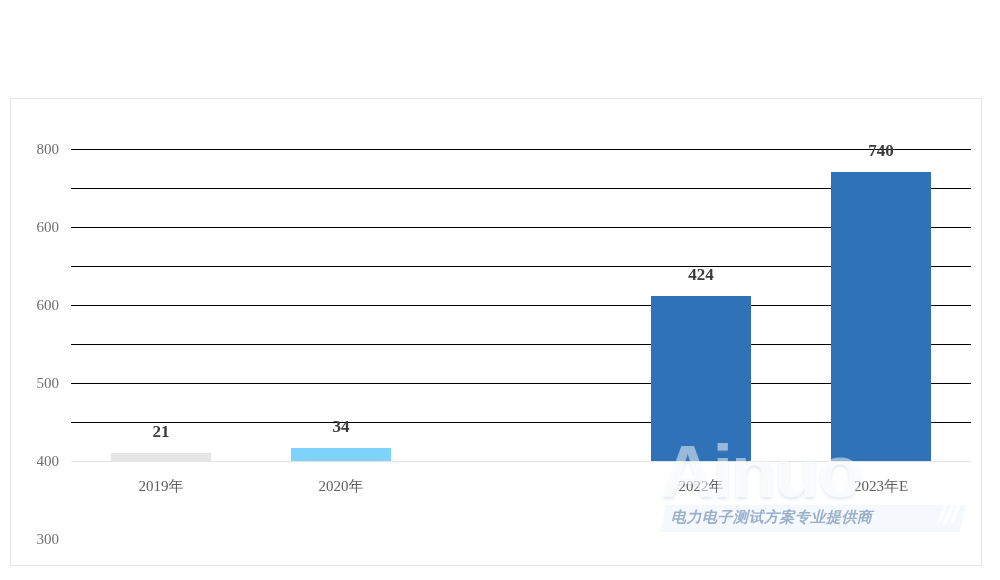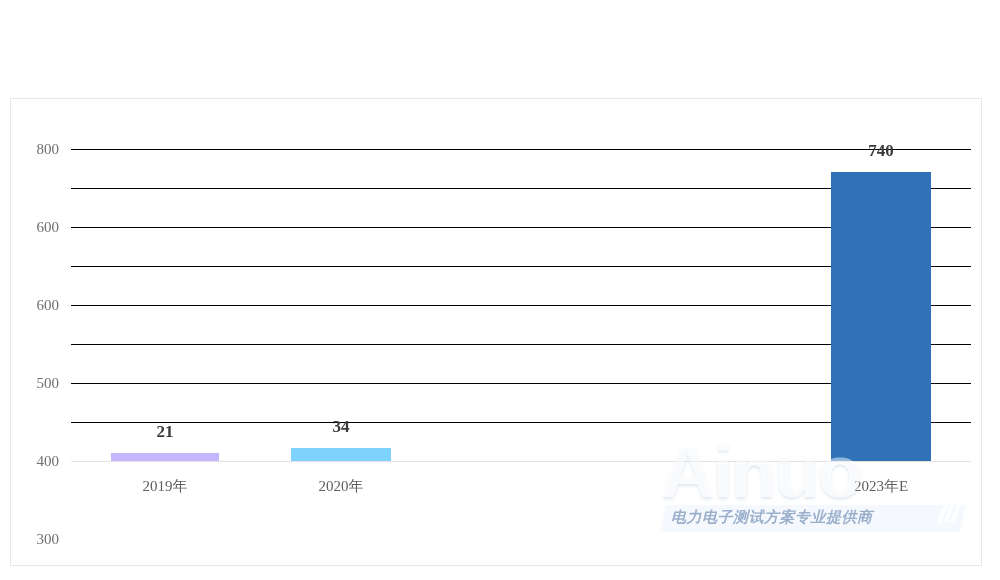--- a/index.html
+++ b/index.html
@@ -190,27 +190,31 @@
         </div>
         <div class="grid-row" style="top: 78px;">
           <div class="ylabel" style="top: 78px;">600</div>
         </div>
         <div class="grid-row" style="top: 39px;">
           <div class="ylabel" style="top: 39px;">600</div>
         </div>
         <div class="grid-row" style="top: 0px;">
           <div class="ylabel" style="top: 0px;">800</div>
         </div>
-        <div class="bar" style="height: 8.19px; width: 108px; left: 40px; background: #c4b5fd;">
+        <div class="bar" style="height: 8.19px; width: 100px; left: 40px; background: #e5e5e5;">
           <div class="bar-value">21</div>
           <div class="xlabel">2019年</div>
         </div>
         <div class="bar" style="height: 13.26px; width: 100px; left: 220px; background: #7dd3fc;">
           <div class="bar-value">34</div>
           <div class="xlabel">2020年</div>
+        </div>
+        <div class="bar" style="height: 165.36px; width: 100px; left: 580px; background: rgb(47, 114, 184);">
+          <div class="bar-value">424</div>
+          <div class="xlabel">2022年</div>
         </div>
         <div class="bar" style="height: 288.6px; width: 100px; left: 760px; background: rgb(47, 114, 184);">
           <div class="bar-value">740</div>
           <div class="xlabel">2023年E</div>
         </div>
       </div>
 
     <div class="watermark">
       <div class="wm-word">Ainuo</div>
       <div class="wm-bar"></div>

